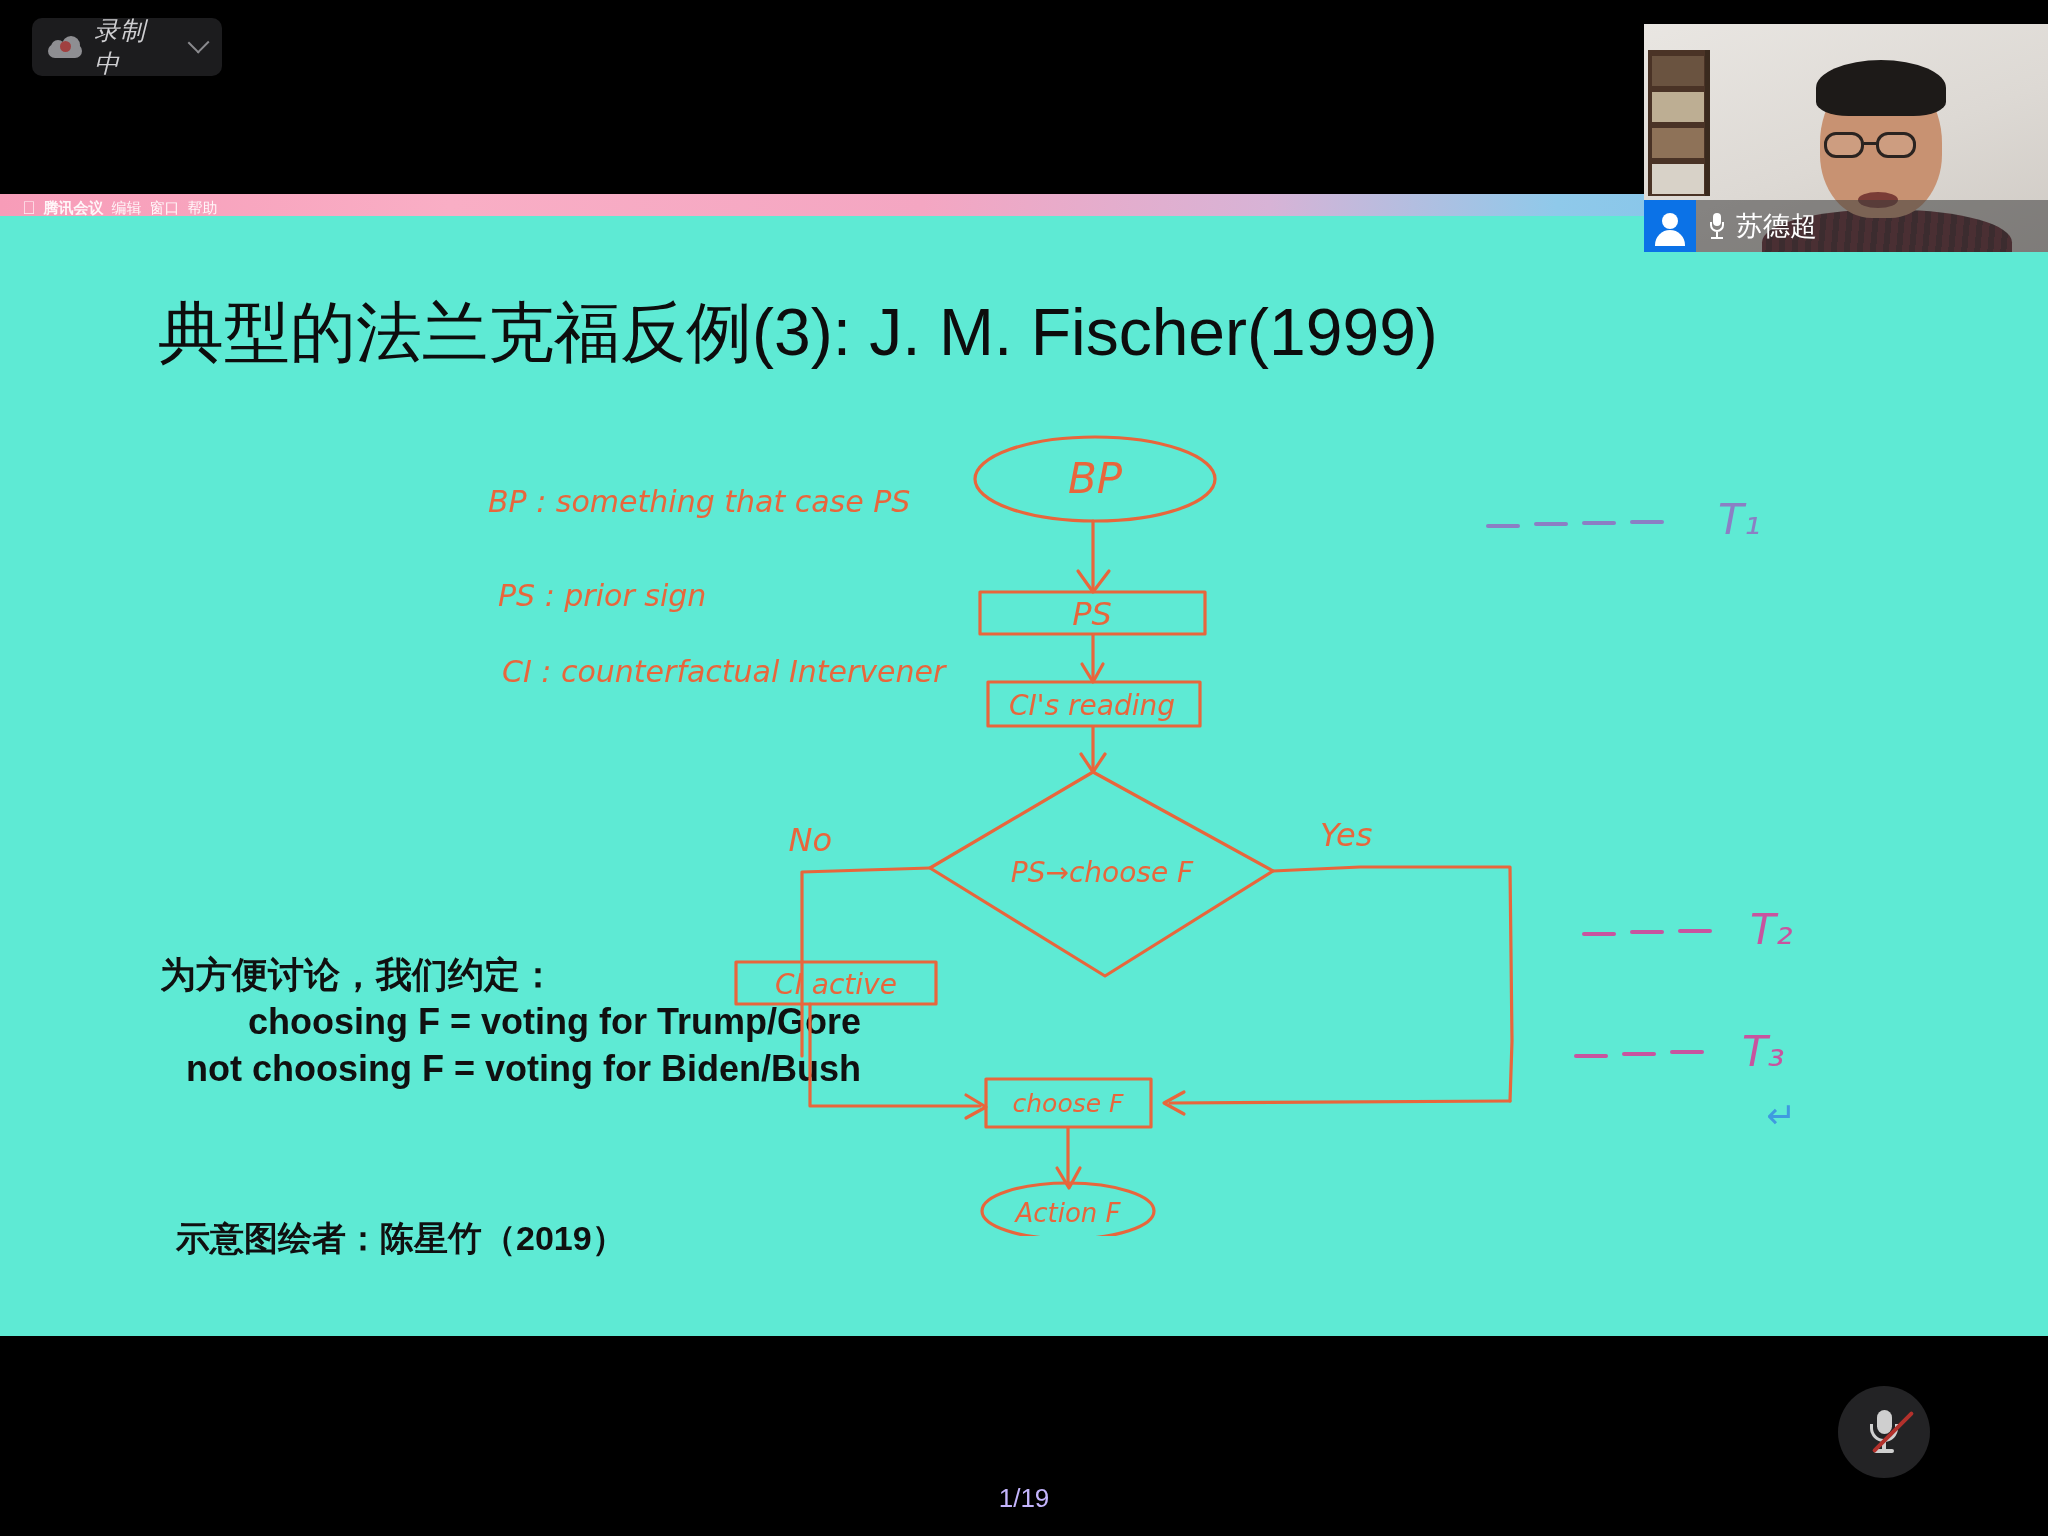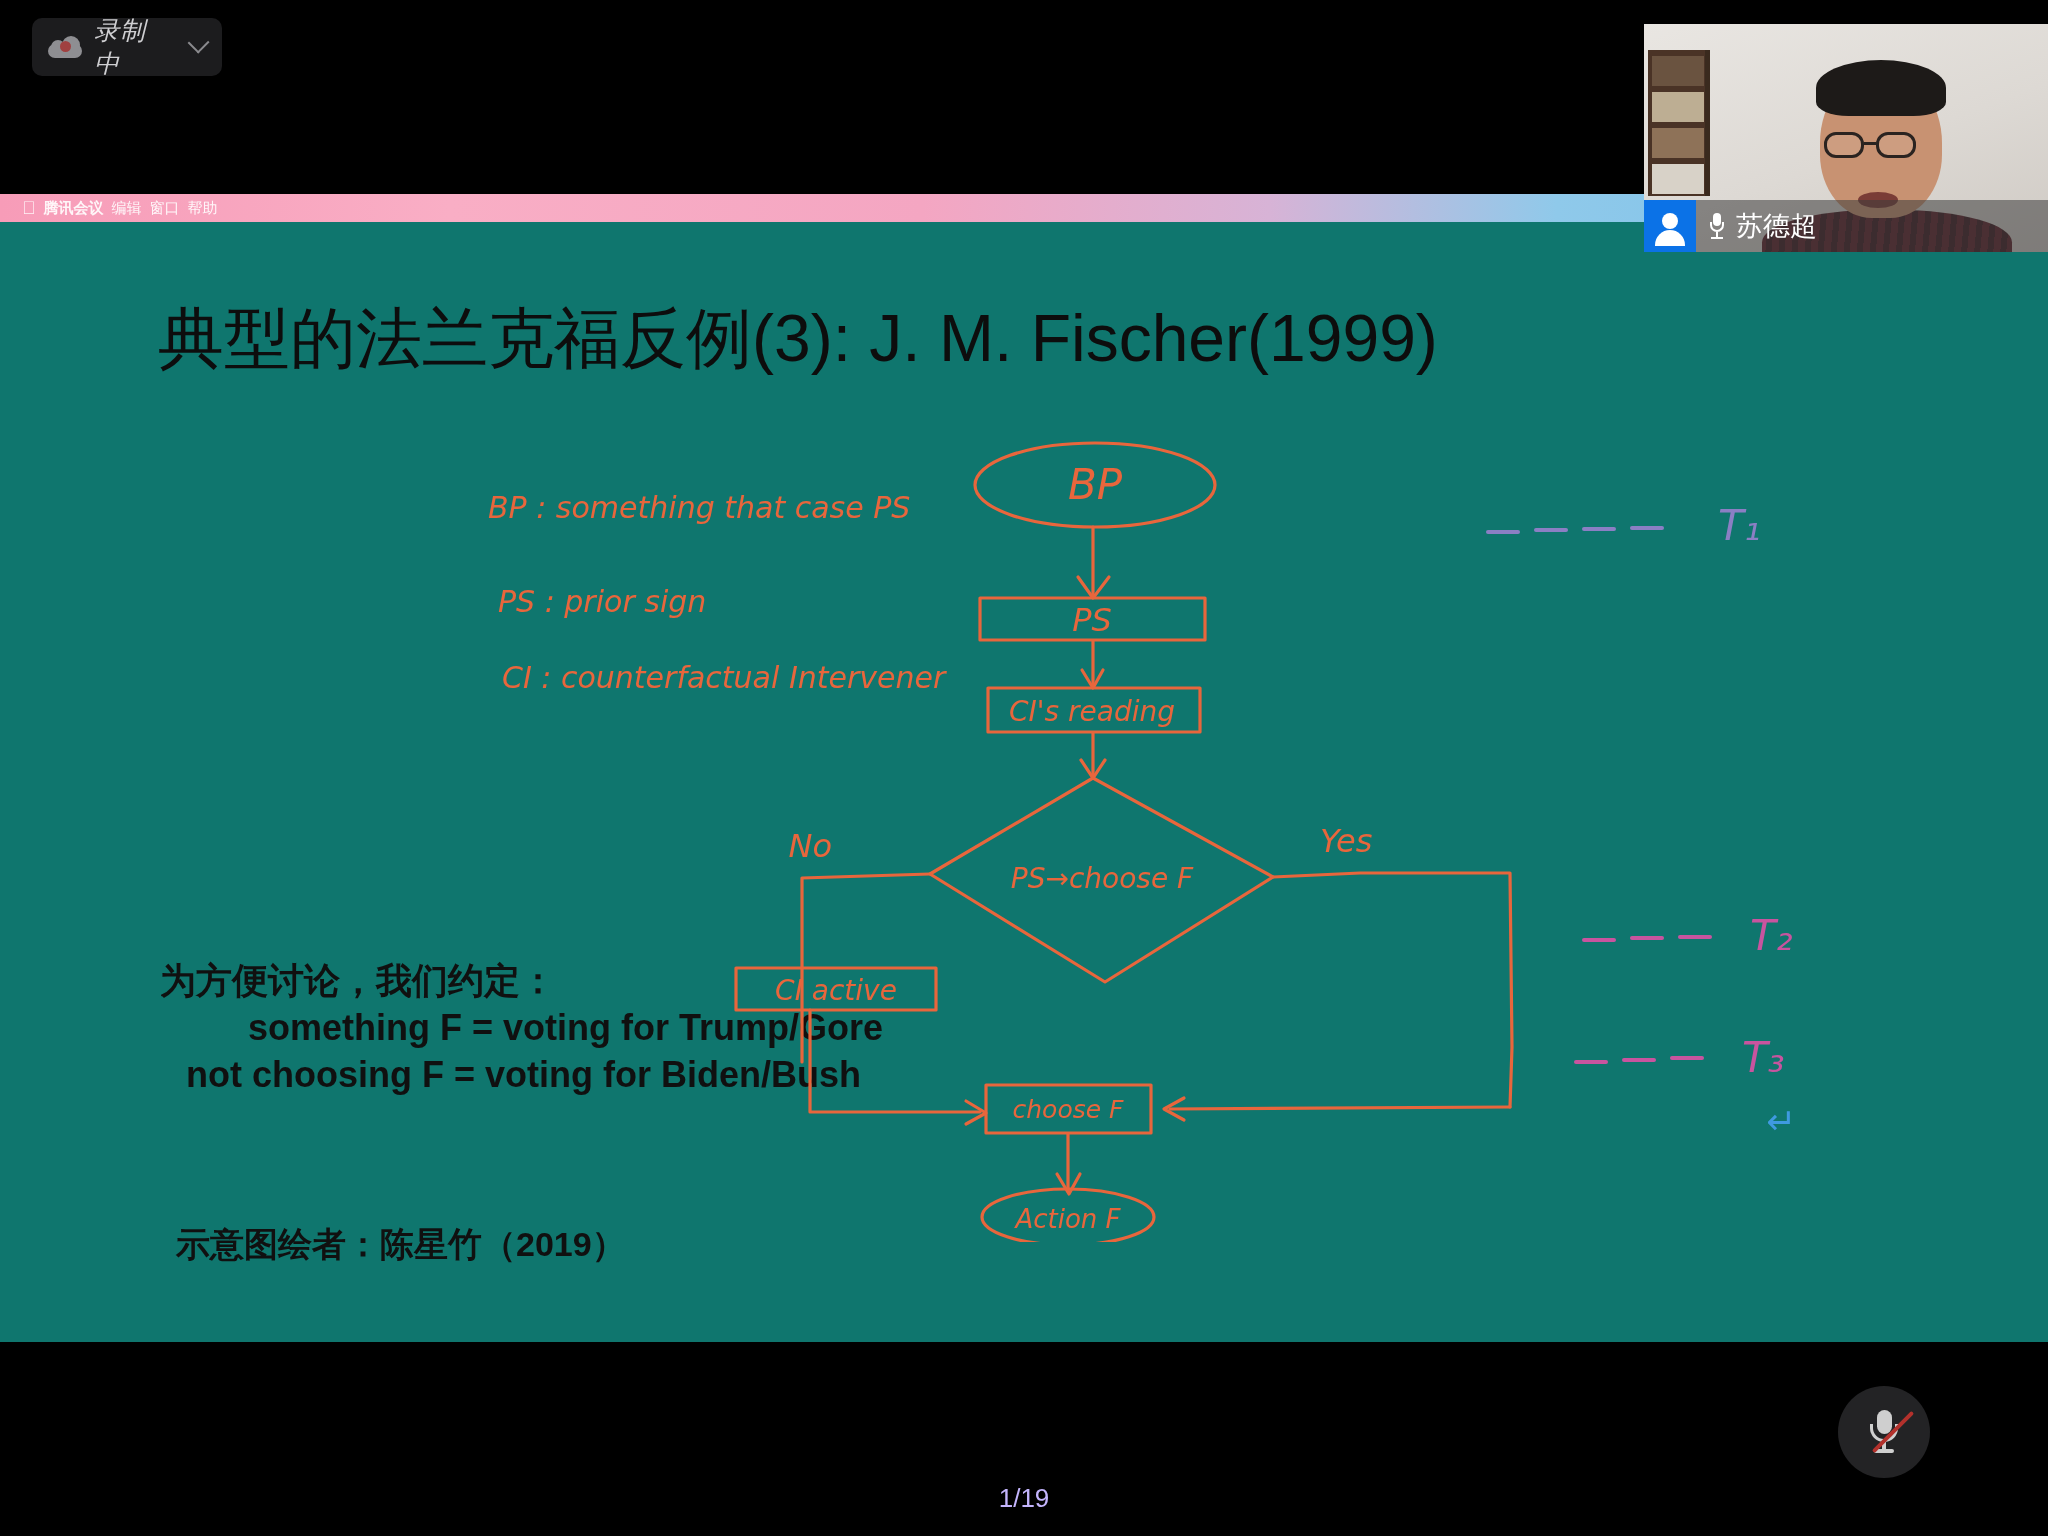--- a/index.html
+++ b/index.html
@@ -50,22 +50,22 @@
   .mb-item { color: rgba(255,255,255,.9); font-size: 15px; margin-left: 8px; white-space: nowrap; }
   .mb-item.bold { font-weight: bold; }
   .mb-right { margin-left: auto; display: flex; align-items: center; gap: 20px; padding-right: 10px; }
   .mb-ico { width: 22px; height: 17px; background: rgba(255,255,255,.45); border-radius: 3px; }
   .mb-ico.sq { border-radius: 3px; }
   .mb-ico.round { border-radius: 50%; width: 19px; height: 19px; }
   .mb-txt { color: rgba(255,255,255,.8); font-size: 14px; }
 
   
   .slide {
-    position: absolute; left: 0; top: 222px; width: 2048px; height: 1120px;
-    background: #0f766e; overflow: hidden;
+    position: absolute; left: 0; top: 216px; width: 2048px; height: 1120px;
+    background: #5eead4; overflow: hidden;
   }
   .slide-title {
     position: absolute; left: 158px; top: 72px;
     font-size: 66px; color: #0d0d0d; white-space: nowrap;
     font-family: "Liberation Sans", "DejaVu Sans", sans-serif;
   }
   .conv-lead {
     position: absolute; left: 160px; top: 735px;
     font-size: 36px; font-weight: bold; color: #101010; white-space: nowrap;
   }
@@ -185,21 +185,21 @@
       <span class="mb-ico sq"></span>
       <span class="mb-ico sq"></span>
       <span class="mb-txt">A</span>
     </span>
   </div>
 
   <div class="slide">
     <div class="slide-title">典型的法兰克福反例(3): J. M. Fischer(1999)</div>
 
     <div class="conv-lead">为方便讨论，我们约定：</div>
-    <div class="conv-l1">something F = voting for Trump/Gore</div>
+    <div class="conv-l1">choosing F = voting for Trump/Gore</div>
     <div class="conv-l2">not choosing F = voting for Biden/Bush</div>
     <div class="credit">示意图绘者：陈星竹（2019）</div>
 
     <svg class="diagram" viewBox="0 0 1500 820">
       <g fill="none" stroke="#e8663c" stroke-width="3.2" stroke-linecap="round" stroke-linejoin="round">
 
         <g font-family="DejaVu Sans, sans-serif" font-style="italic" font-size="30" fill="#e8663c" stroke="none">
           <text x="8" y="96">BP : something that case PS</text>
           <text x="18" y="190">PS : prior   sign</text>
           <text x="22" y="266">CI : counterfactual Intervener</text>

